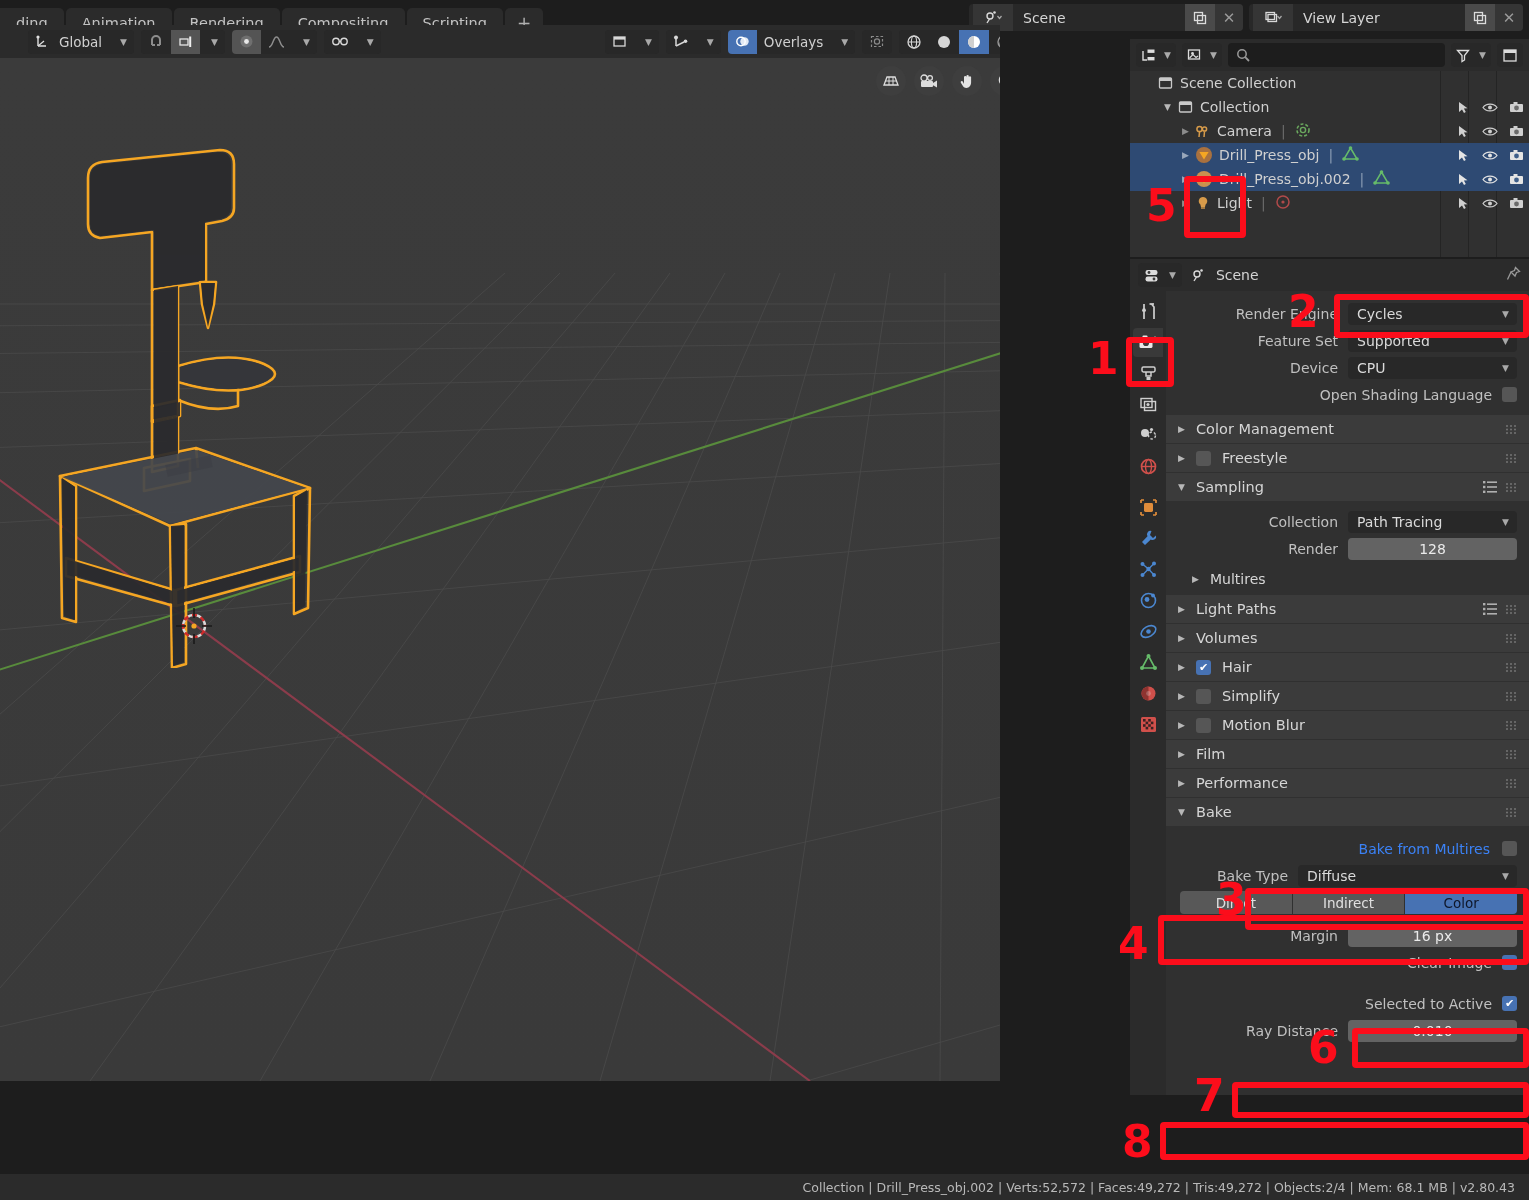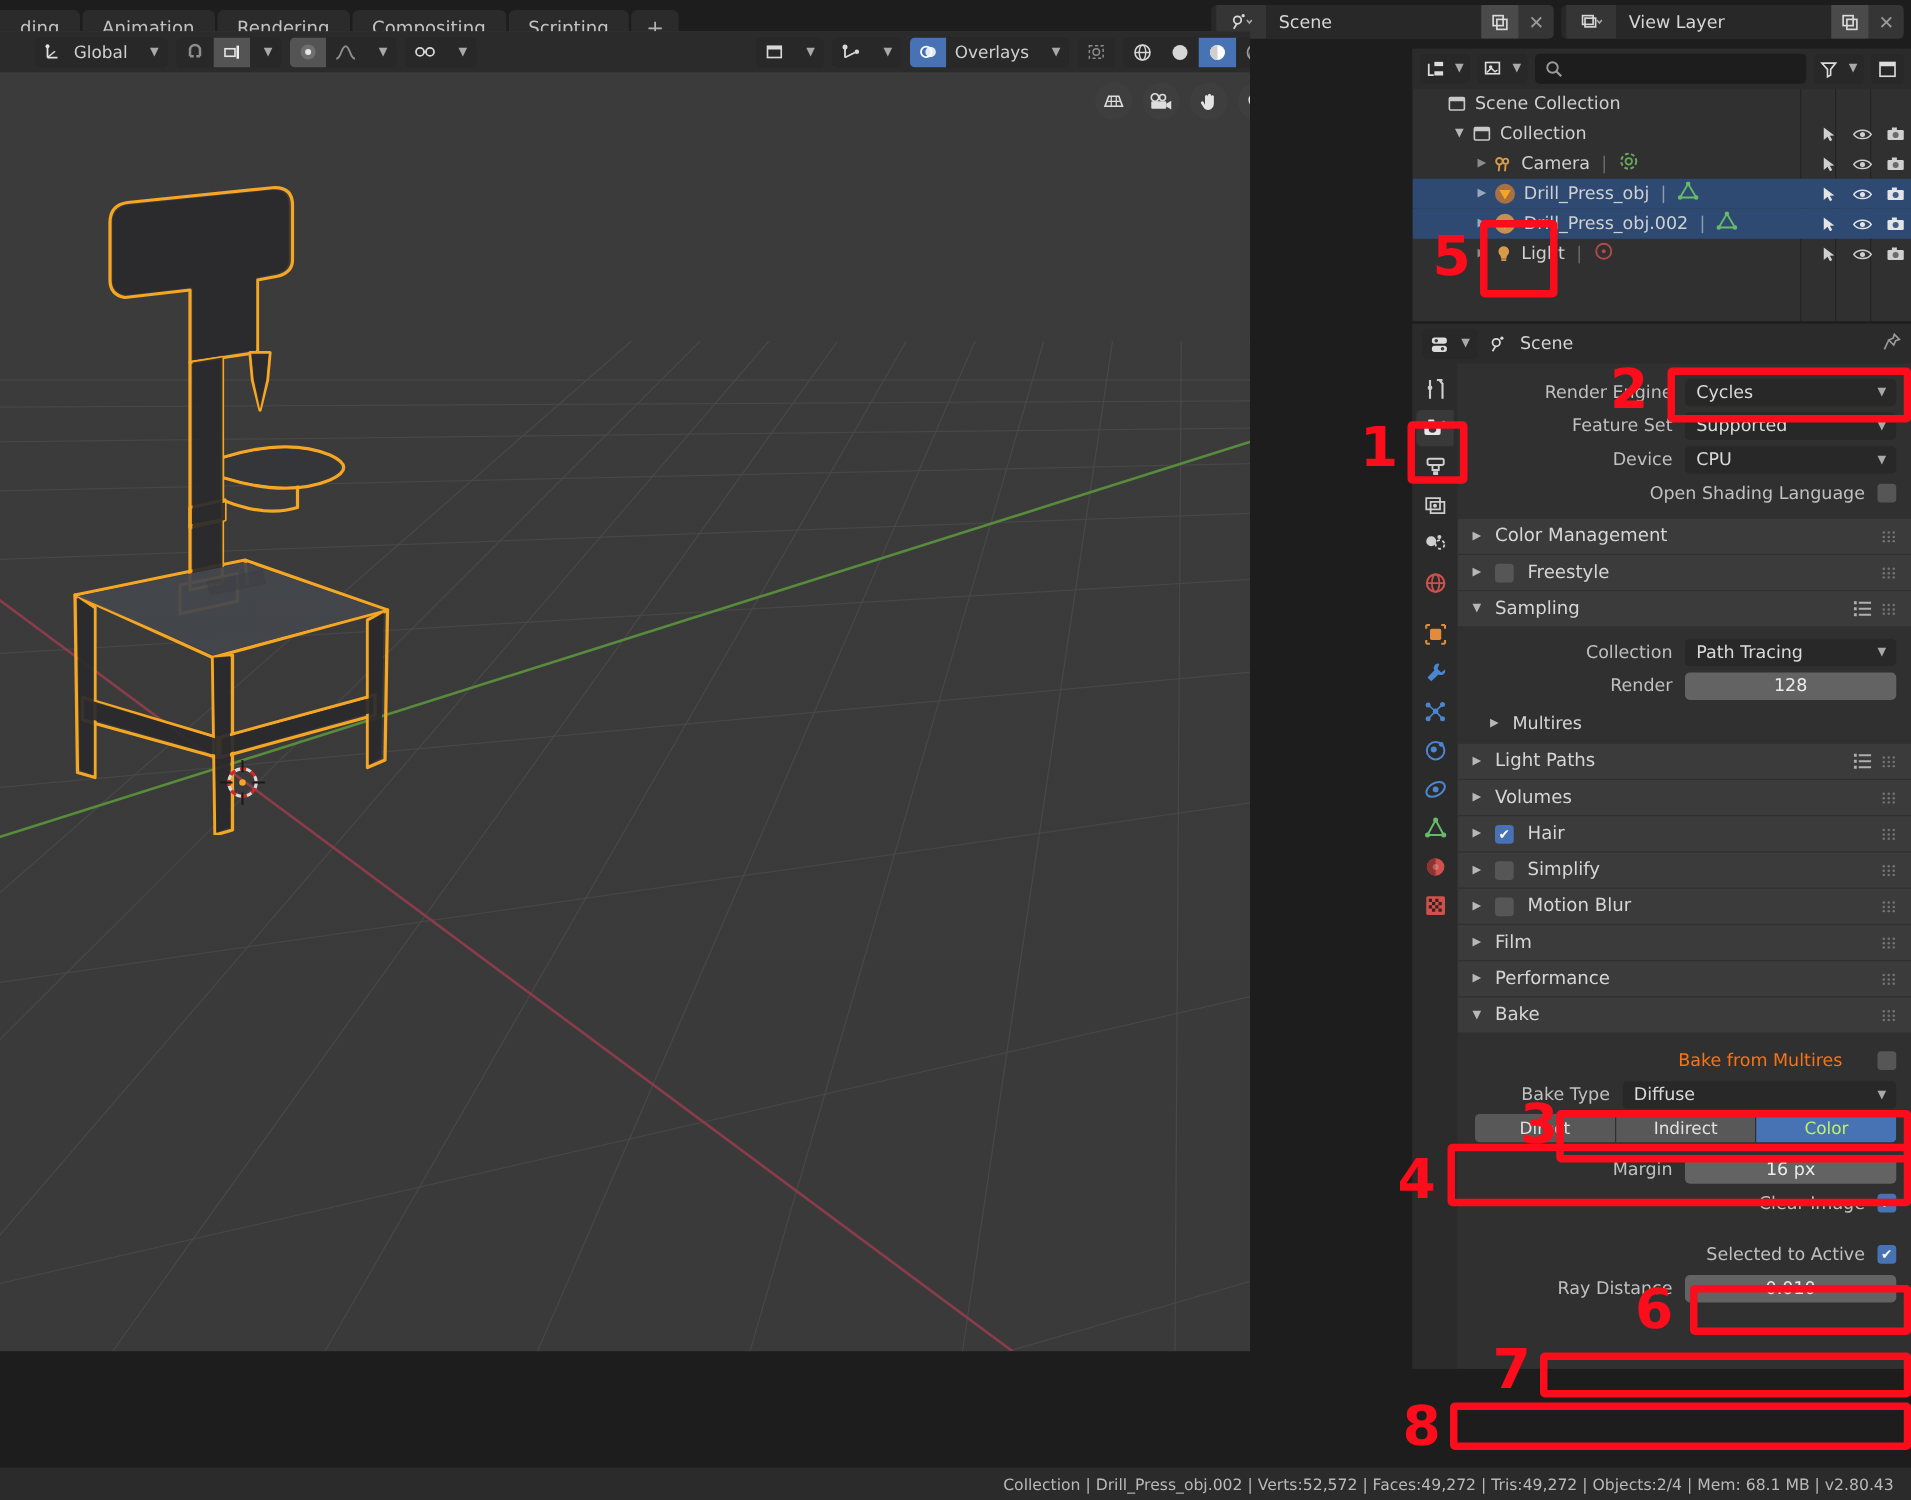--- a/index.html
+++ b/index.html
@@ -220,21 +220,21 @@
     color: #b9b9b9; font-size: 12.5px;
   }
   .seg {
     display: flex; height: 23px; border-radius: 4px; overflow: hidden; flex: 1;
   }
   .seg > div {
     flex: 1; display: flex; align-items: center; justify-content: center;
     background: #585858; color: #e0e0e0; font-size: 13.5px;
     border-right: 1px solid #303030;
   }
-  .seg > div.on { background: #4772b3; color: #bef264; }
+  .seg > div.on { background: #4772b3; color: #0f172a; }
   .seg > div:last-child { border-right: none; }
 </style>
 </head>
 <body>
 
 <div id="root">
 
   <div class="topbar">
     <div class="wstabs">
       <div class="wstab first">
@@ -1240,21 +1240,21 @@
                 <circle cx="10" cy="5.5" r="1"></circle>
                 <circle cx="2" cy="9" r="1"></circle>
                 <circle cx="6" cy="9" r="1"></circle>
                 <circle cx="10" cy="9" r="1"></circle>
               </g>
             </svg>
         </div>
 
         <div style="height:8px"></div>
         <div class="row" style="justify-content:flex-end">
-          <div style="color:#f97316;font-size:14px;margin-right:28px">Bake from Multires</div>
+          <div style="color:#3b82f6;font-size:14px;margin-right:12px">Bake from Multires</div>
           <div class="chk"></div>
         </div>
 
         <div class="row">
           <div class="lbl" style="width:126px">Bake Type</div>
           <div class="field">
             <span>Diffuse</span>
             <span class="fchev">▼</span>
           </div>
         </div>

